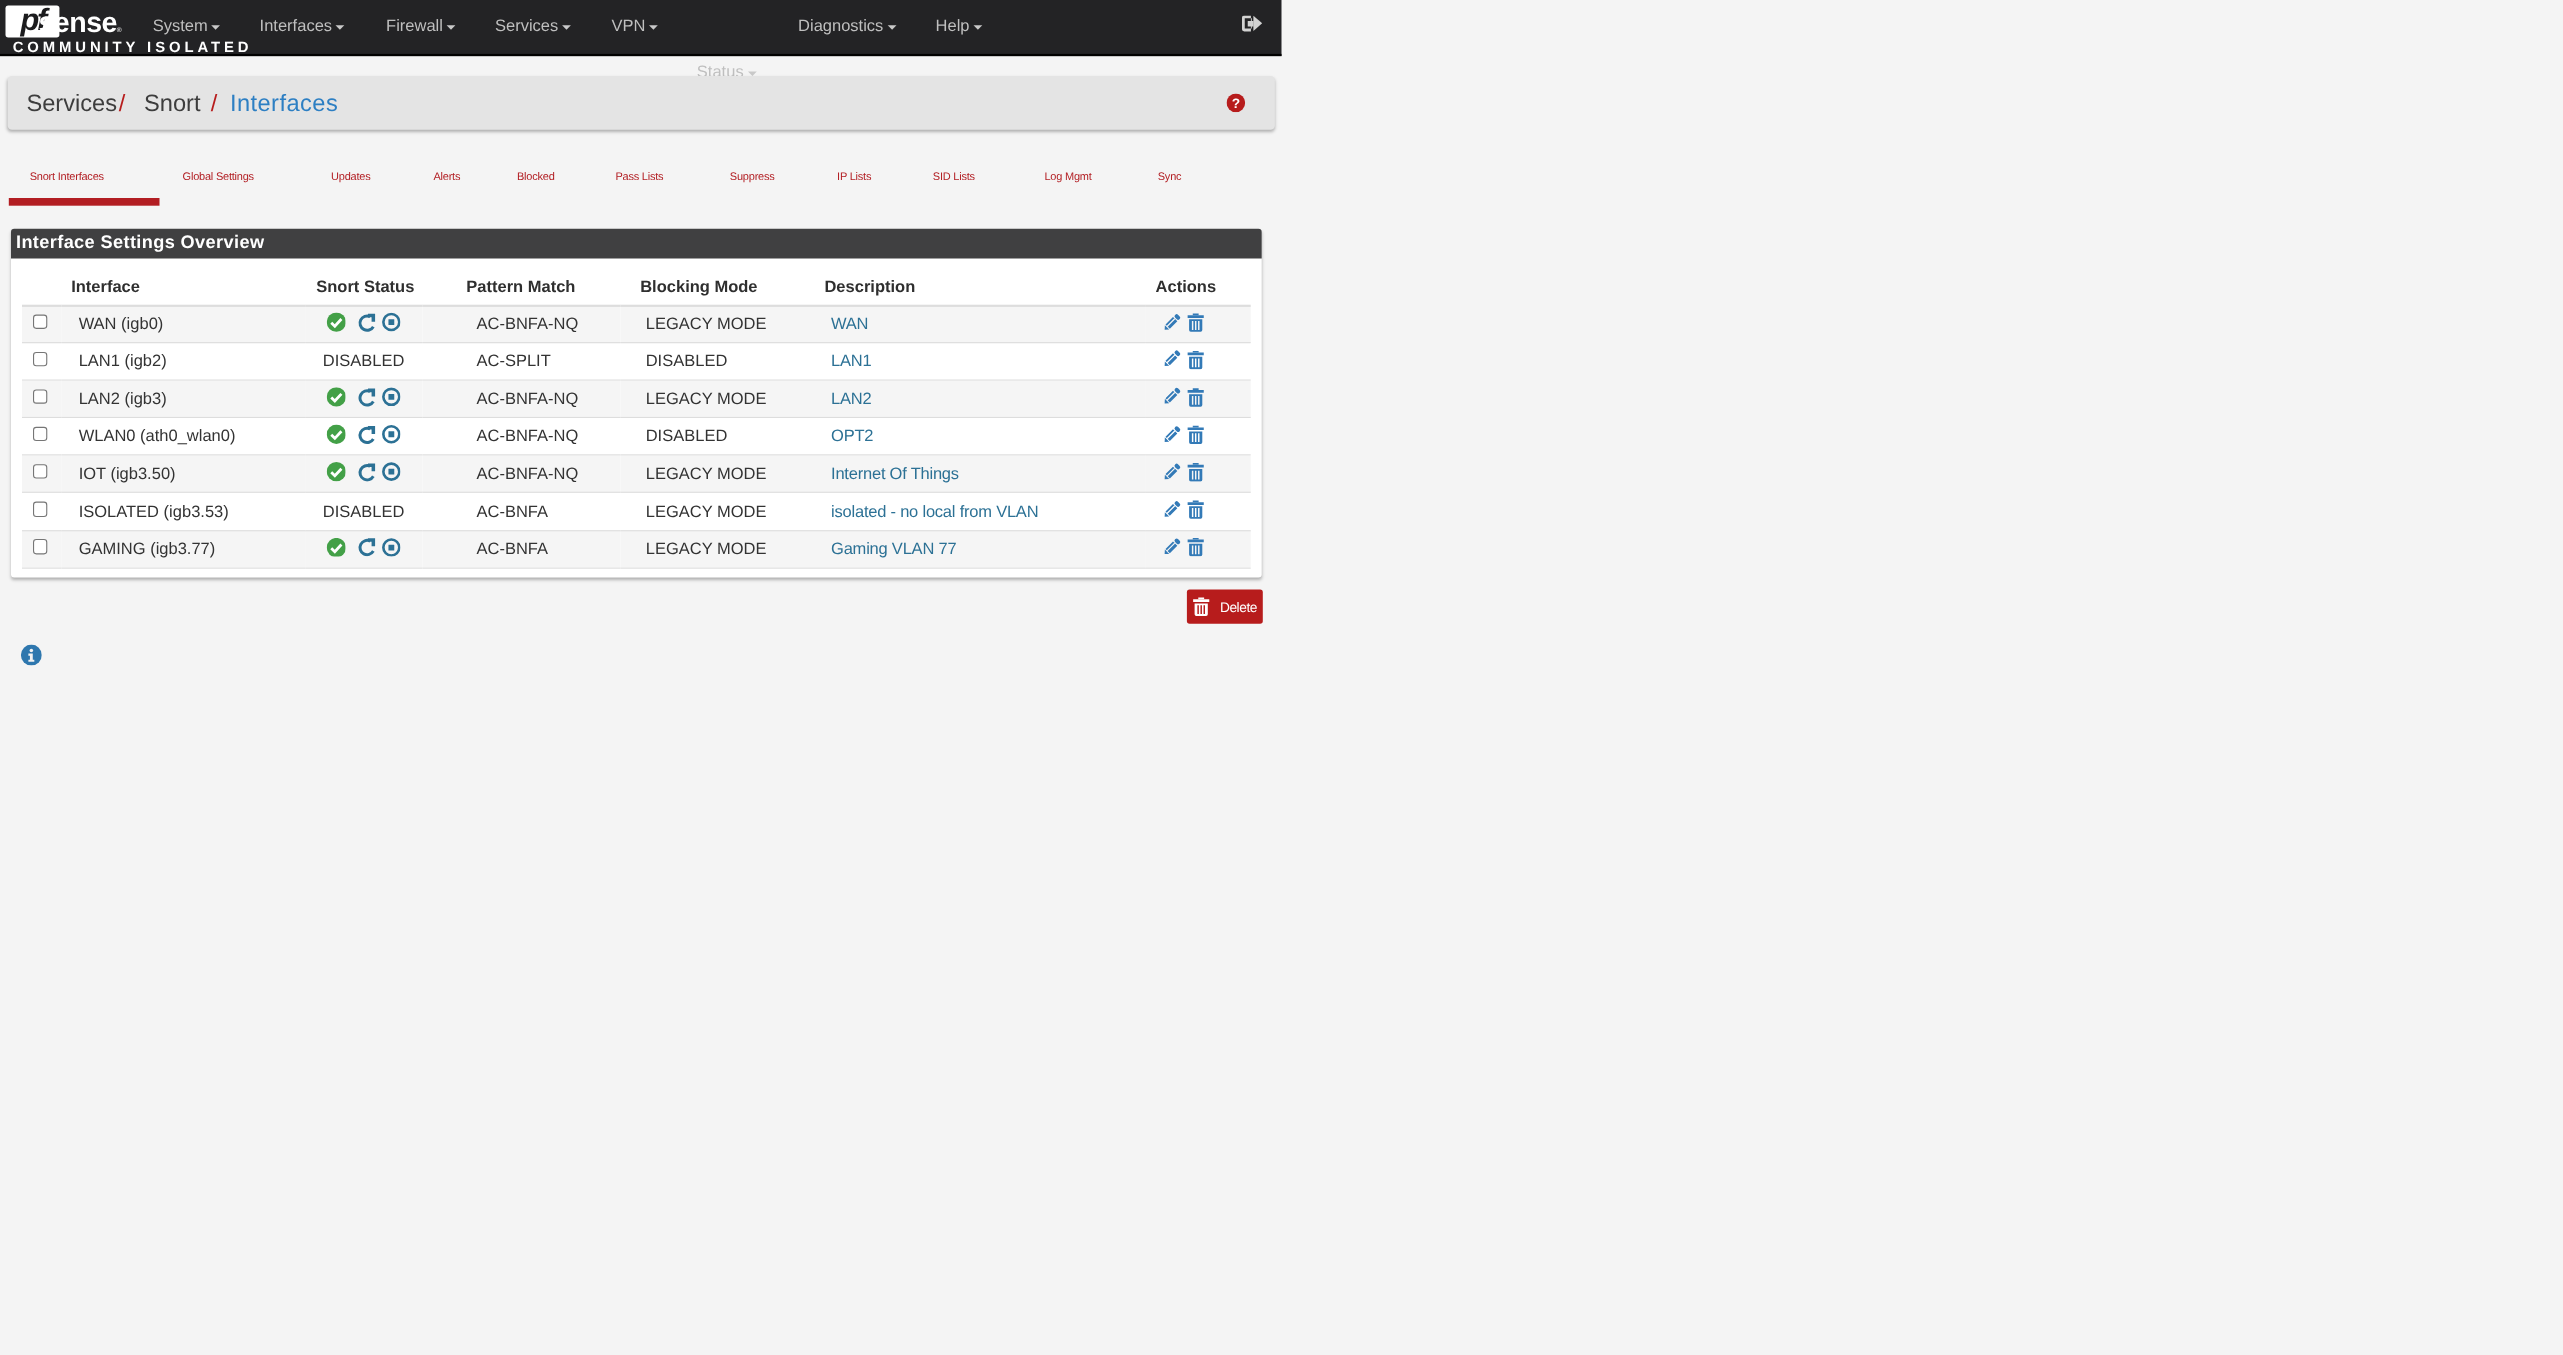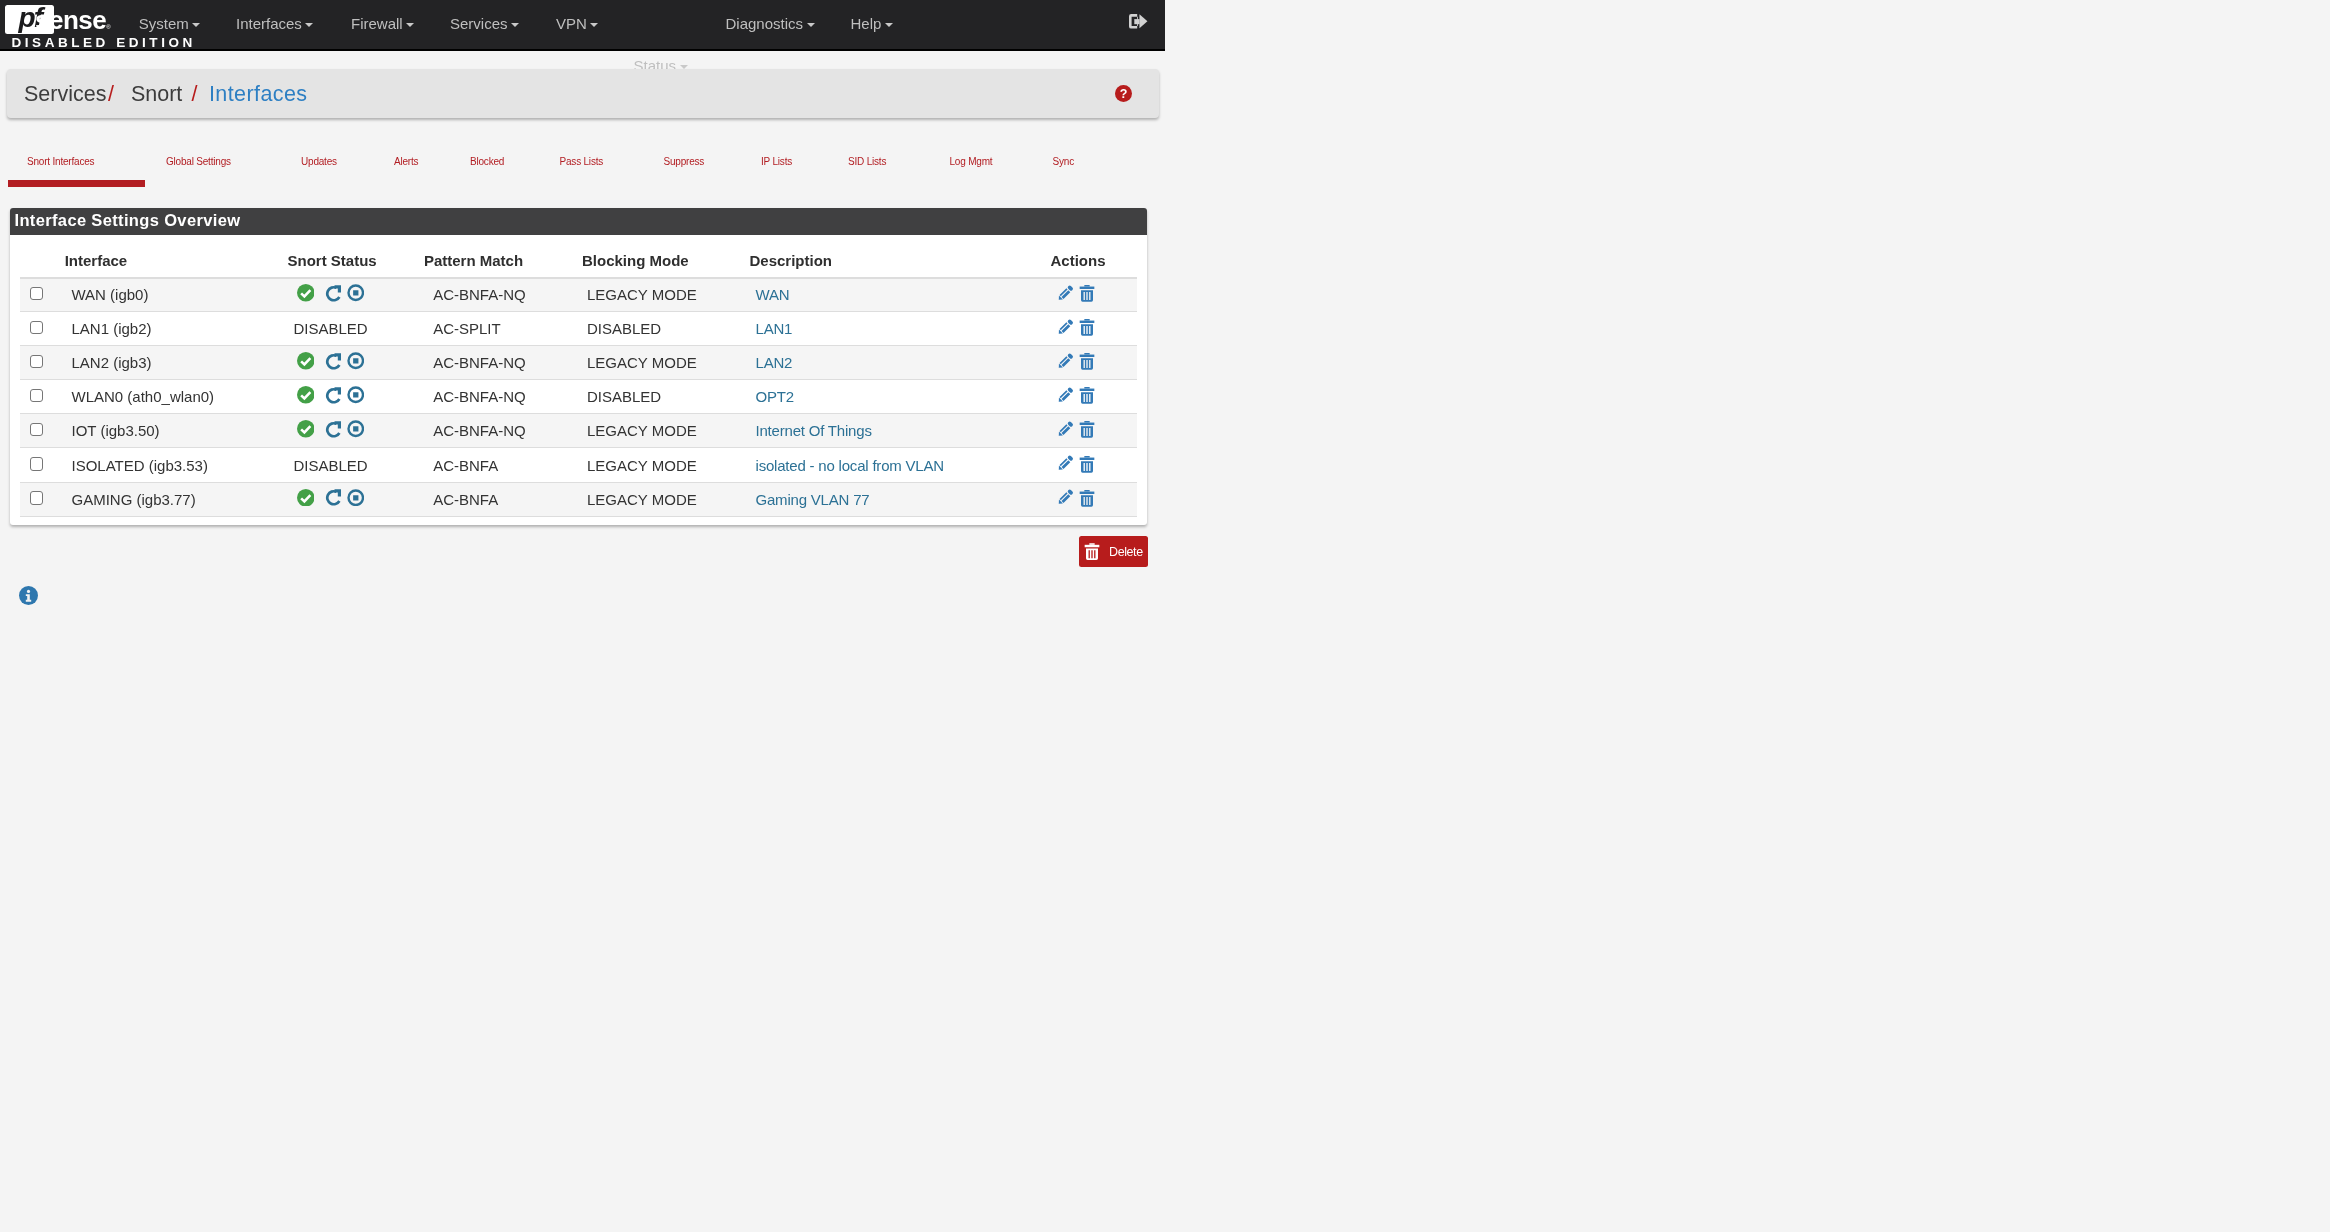--- a/index.html
+++ b/index.html
@@ -58,21 +58,21 @@
 #delbtn { position:absolute; left:1079px; top:536.3px; width:69px; height:30.5px; background:#b71c1c; border-radius:2.5px; display:flex; align-items:center; color:#fff; font-size:12.5px; letter-spacing:-0.4px; padding-left:5px; }
 #delbtn svg { margin-right:9px; }
 #infoicon { position:absolute; left:18.5px; top:586px; }
 </style>
 </head>
 <body>
 
 <div id="navbar">
   <div class="logo-box">pf</div>
   <div class="logo-sense">sense<span class="logo-reg">®</span></div>
-  <div class="logo-ce">DISABLED EDITION</div>
+  <div class="logo-ce">COMMUNITY ISOLATED</div>
   <div class="navitem" style="left:138.8px;">System<span class="caret"></span></div>
   <div class="navitem" style="left:236px;">Interfaces<span class="caret"></span></div>
   <div class="navitem" style="left:351px;">Firewall<span class="caret"></span></div>
   <div class="navitem" style="left:450px;">Services<span class="caret"></span></div>
   <div class="navitem" style="left:556px;">VPN<span class="caret"></span></div>
   <div class="navitem" style="left:633.5px;margin-top:42px;">Status<span class="caret"></span></div>
   <div class="navitem" style="left:725.5px;">Diagnostics<span class="caret"></span></div>
   <div class="navitem" style="left:850.5px;">Help<span class="caret"></span></div>
   <div id="logout"><svg width="18.5" height="14.6" viewBox="0 0 18.5 14.6">
       <path fill="#d2d2d2" fill-rule="evenodd" d="M2.2 0 H8.2 V14.6 H2.2 Q0 14.6 0 12.4 V2.2 Q0 0 2.2 0 Z M2.6 2.7 H9 V11.9 H2.6 Z"></path>

